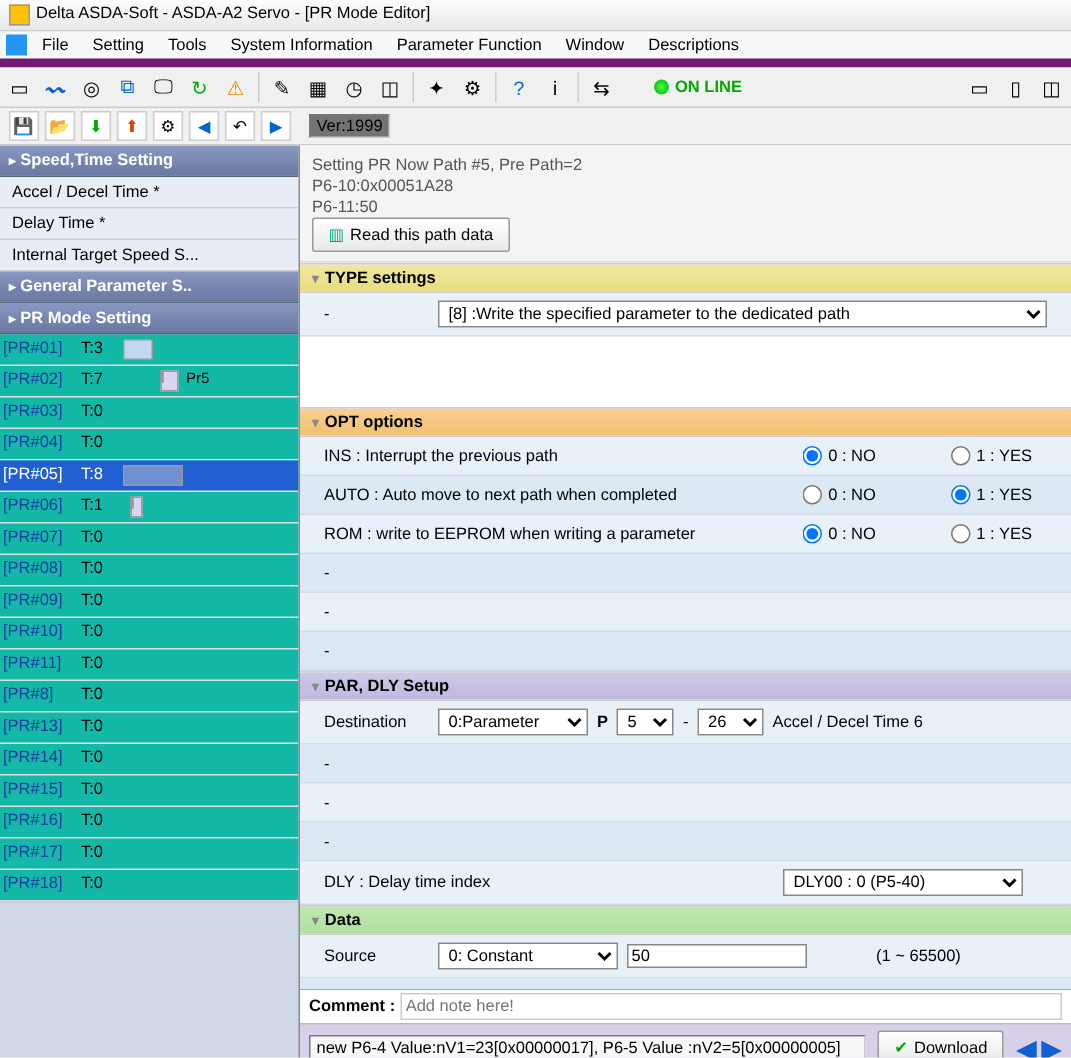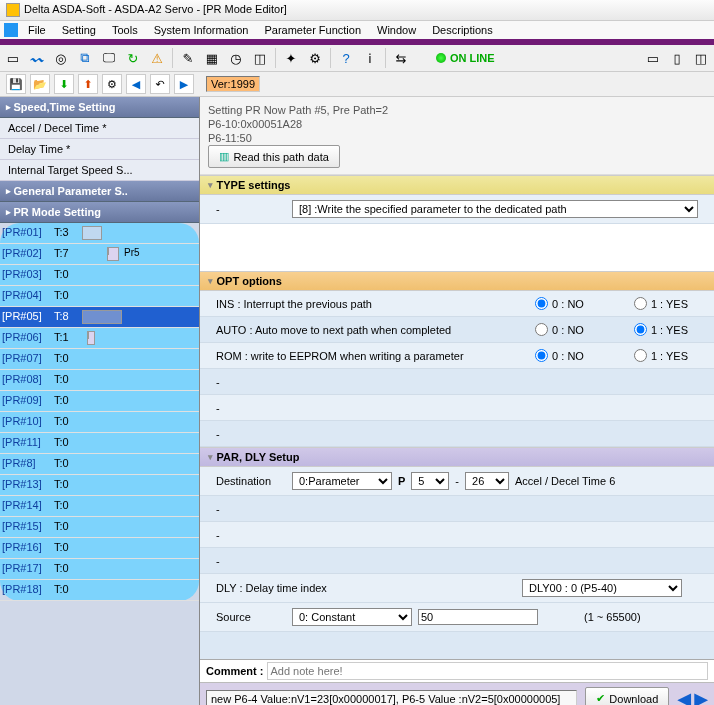--- a/index.html
+++ b/index.html
@@ -9,27 +9,27 @@
 .menu-bar { background: #f8f8f8; padding: 2px 4px; border-bottom: 6px solid #701a75; display: flex; gap: 2px; align-items: center; }
 .menu-bar .icon-box { width: 14px; height: 14px; background: #2196f3; }
 .menu-item { padding: 2px 8px; cursor: pointer; }
 .toolbar { background: #f0f0f0; padding: 2px; border-bottom: 1px solid #ccc; display: flex; align-items: center; gap: 2px; }
 .tb-btn { width: 22px; height: 22px; border: 1px solid transparent; display: flex; align-items: center; justify-content: center; cursor: pointer; }
 .tb-sep { width: 1px; height: 20px; background: #ccc; margin: 0 2px; }
 .online { color: #0a0; font-weight: bold; display: flex; align-items: center; gap: 4px; }
 .online::before { content: ""; width: 10px; height: 10px; background: radial-gradient(#4f4,#0a0); border-radius: 50%; }
 .toolbar2 { background: #f0f0f0; padding: 2px 6px; border-bottom: 1px solid #ccc; display: flex; align-items: center; gap: 4px; }
 .toolbar2 .tb { width: 20px; height: 20px; border: 1px solid #ccc; background: #fff; cursor: pointer; display: flex; align-items: center; justify-content: center; }
-.ver-box { border: 1px inset #ccc; padding: 1px 4px; background: #fdba74; margin-left: 8px; }
+.ver-box { border: 1px inset #ccc; padding: 1px 4px; background: #737373; margin-left: 8px; }
 .main { display: flex; height: 617px; }
 .sidebar { width: 200px; background: #d0d8e8; border-right: 1px solid #888; overflow-y: auto; }
 .sb-head { background: linear-gradient(#8898c0,#6878a0); color: #fff; font-weight: bold; padding: 4px 6px; cursor: pointer; border-bottom: 1px solid #567; display: flex; align-items: center; }
 .sb-head::before { content: "▸"; margin-right: 3px; font-size: 9px;}
 .sb-sub { background: #e8ecf4; padding: 4px 8px; border-bottom: 1px solid #ccd; cursor: pointer; }
-.pr-list { background: #7dd3fc; border-radius: 20px; }
+.pr-list { background: #14b8a6; }
 .pr-row { display: flex; padding: 3px 2px; border-bottom: 1px solid #e0e0e0; cursor: pointer; }
 .pr-row.sel { background: #2060d0; color: #fff; }
 .pr-id { width: 52px; color: #1040a0; }
 .pr-row.sel .pr-id, .pr-row.sel .pr-t { color: #fff; }
 .pr-t { width: 28px; }
 .pr-bar { flex: 1; height: 14px; position: relative; }
 .bar-seg { position: absolute; top: 0; height: 14px; border: 1px solid #999; }
 .content { flex: 1; background: #fff; display: flex; flex-direction: column; overflow: hidden; }
 .path-info { background: #f4f4f4; padding: 6px 8px; border-bottom: 1px solid #ddd; display: flex; justify-content: space-between; align-items: flex-start; flex-direction: column; }
 .path-info .lines { line-height: 14px; color: #555; }
@@ -353,20 +353,21 @@
           <span>-</span>
         </div>
       <div class="frm-row alt">
           <span>-</span>
         </div>
       <div class="frm-row">
         <span style="width:300px">DLY : Delay time index</span>
         <select style="width:160px"><option>DLY00 : 0 (P5-40)</option></select>
       </div>
 
+      <div class="section-head sh-green">Data</div>
       <div class="frm-row">
         <span class="lbl-short">Source</span>
         <select style="width:120px"><option>0: Constant</option></select>
         <input type="text" style="width: 120px;" value="50">
         <span style="margin-left:40px">(1 ~ 65500)</span>
       </div>
       <div class="frm-row alt" style="height:30px"></div>
     </div>
 
     <div class="comment-bar">

